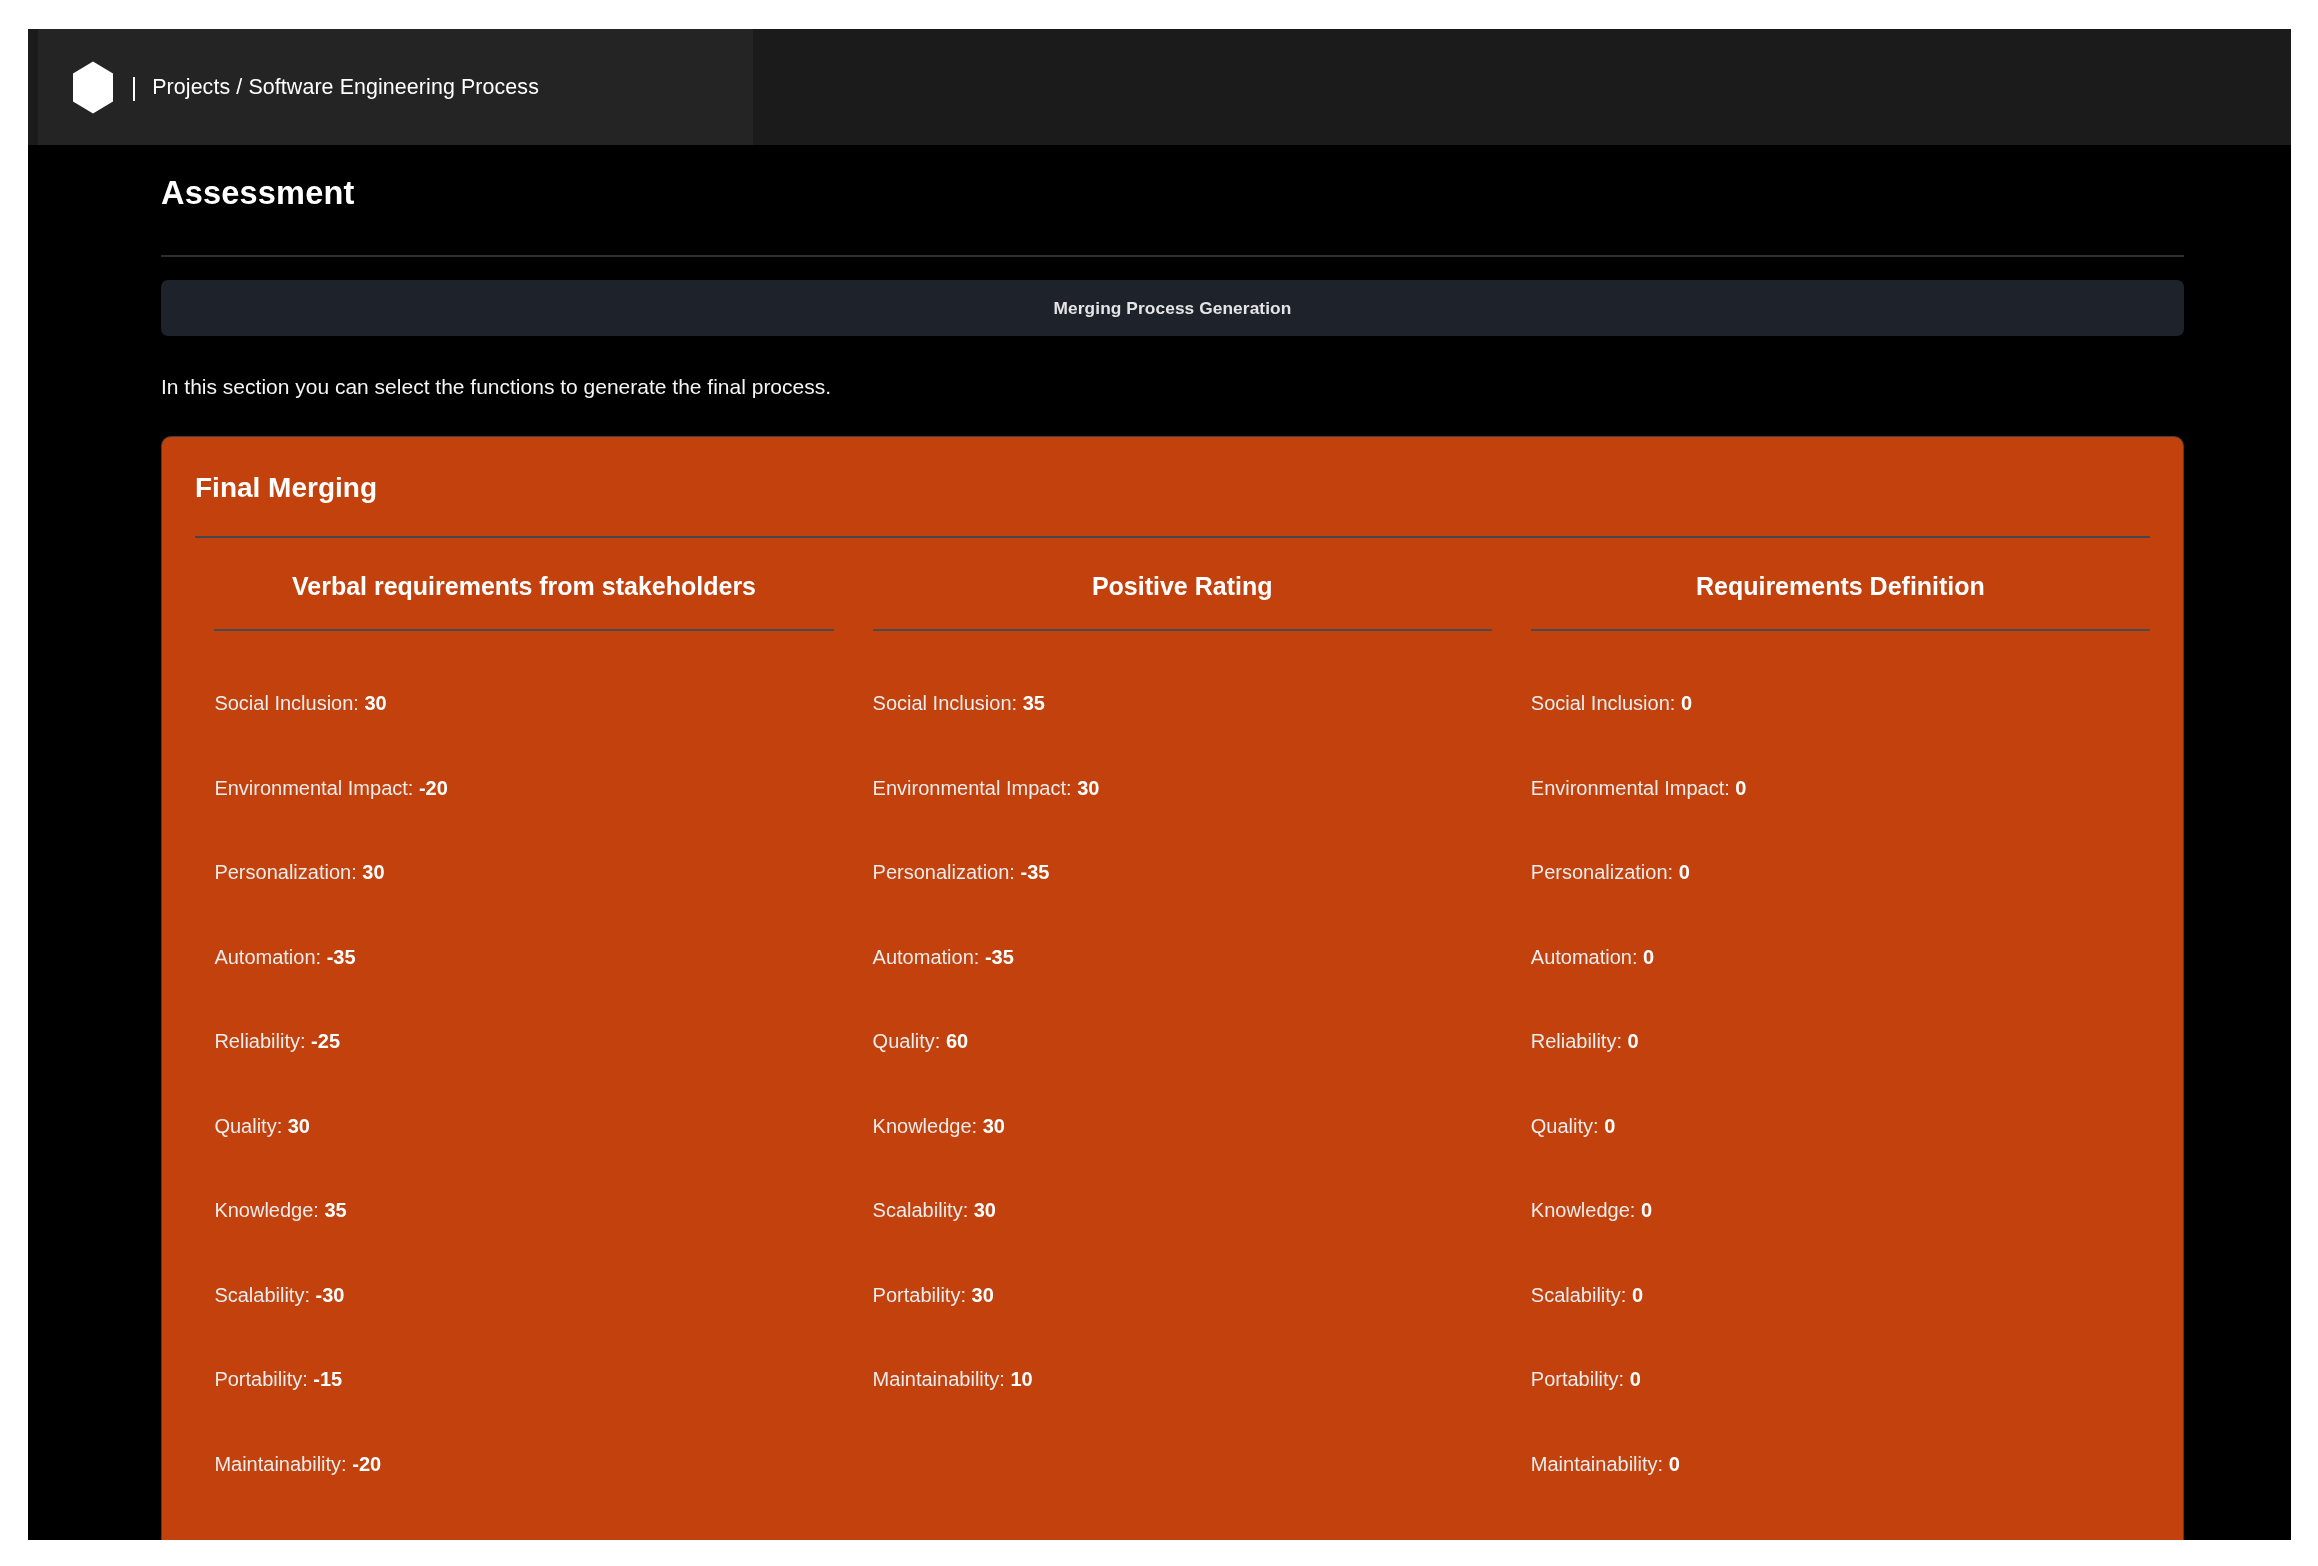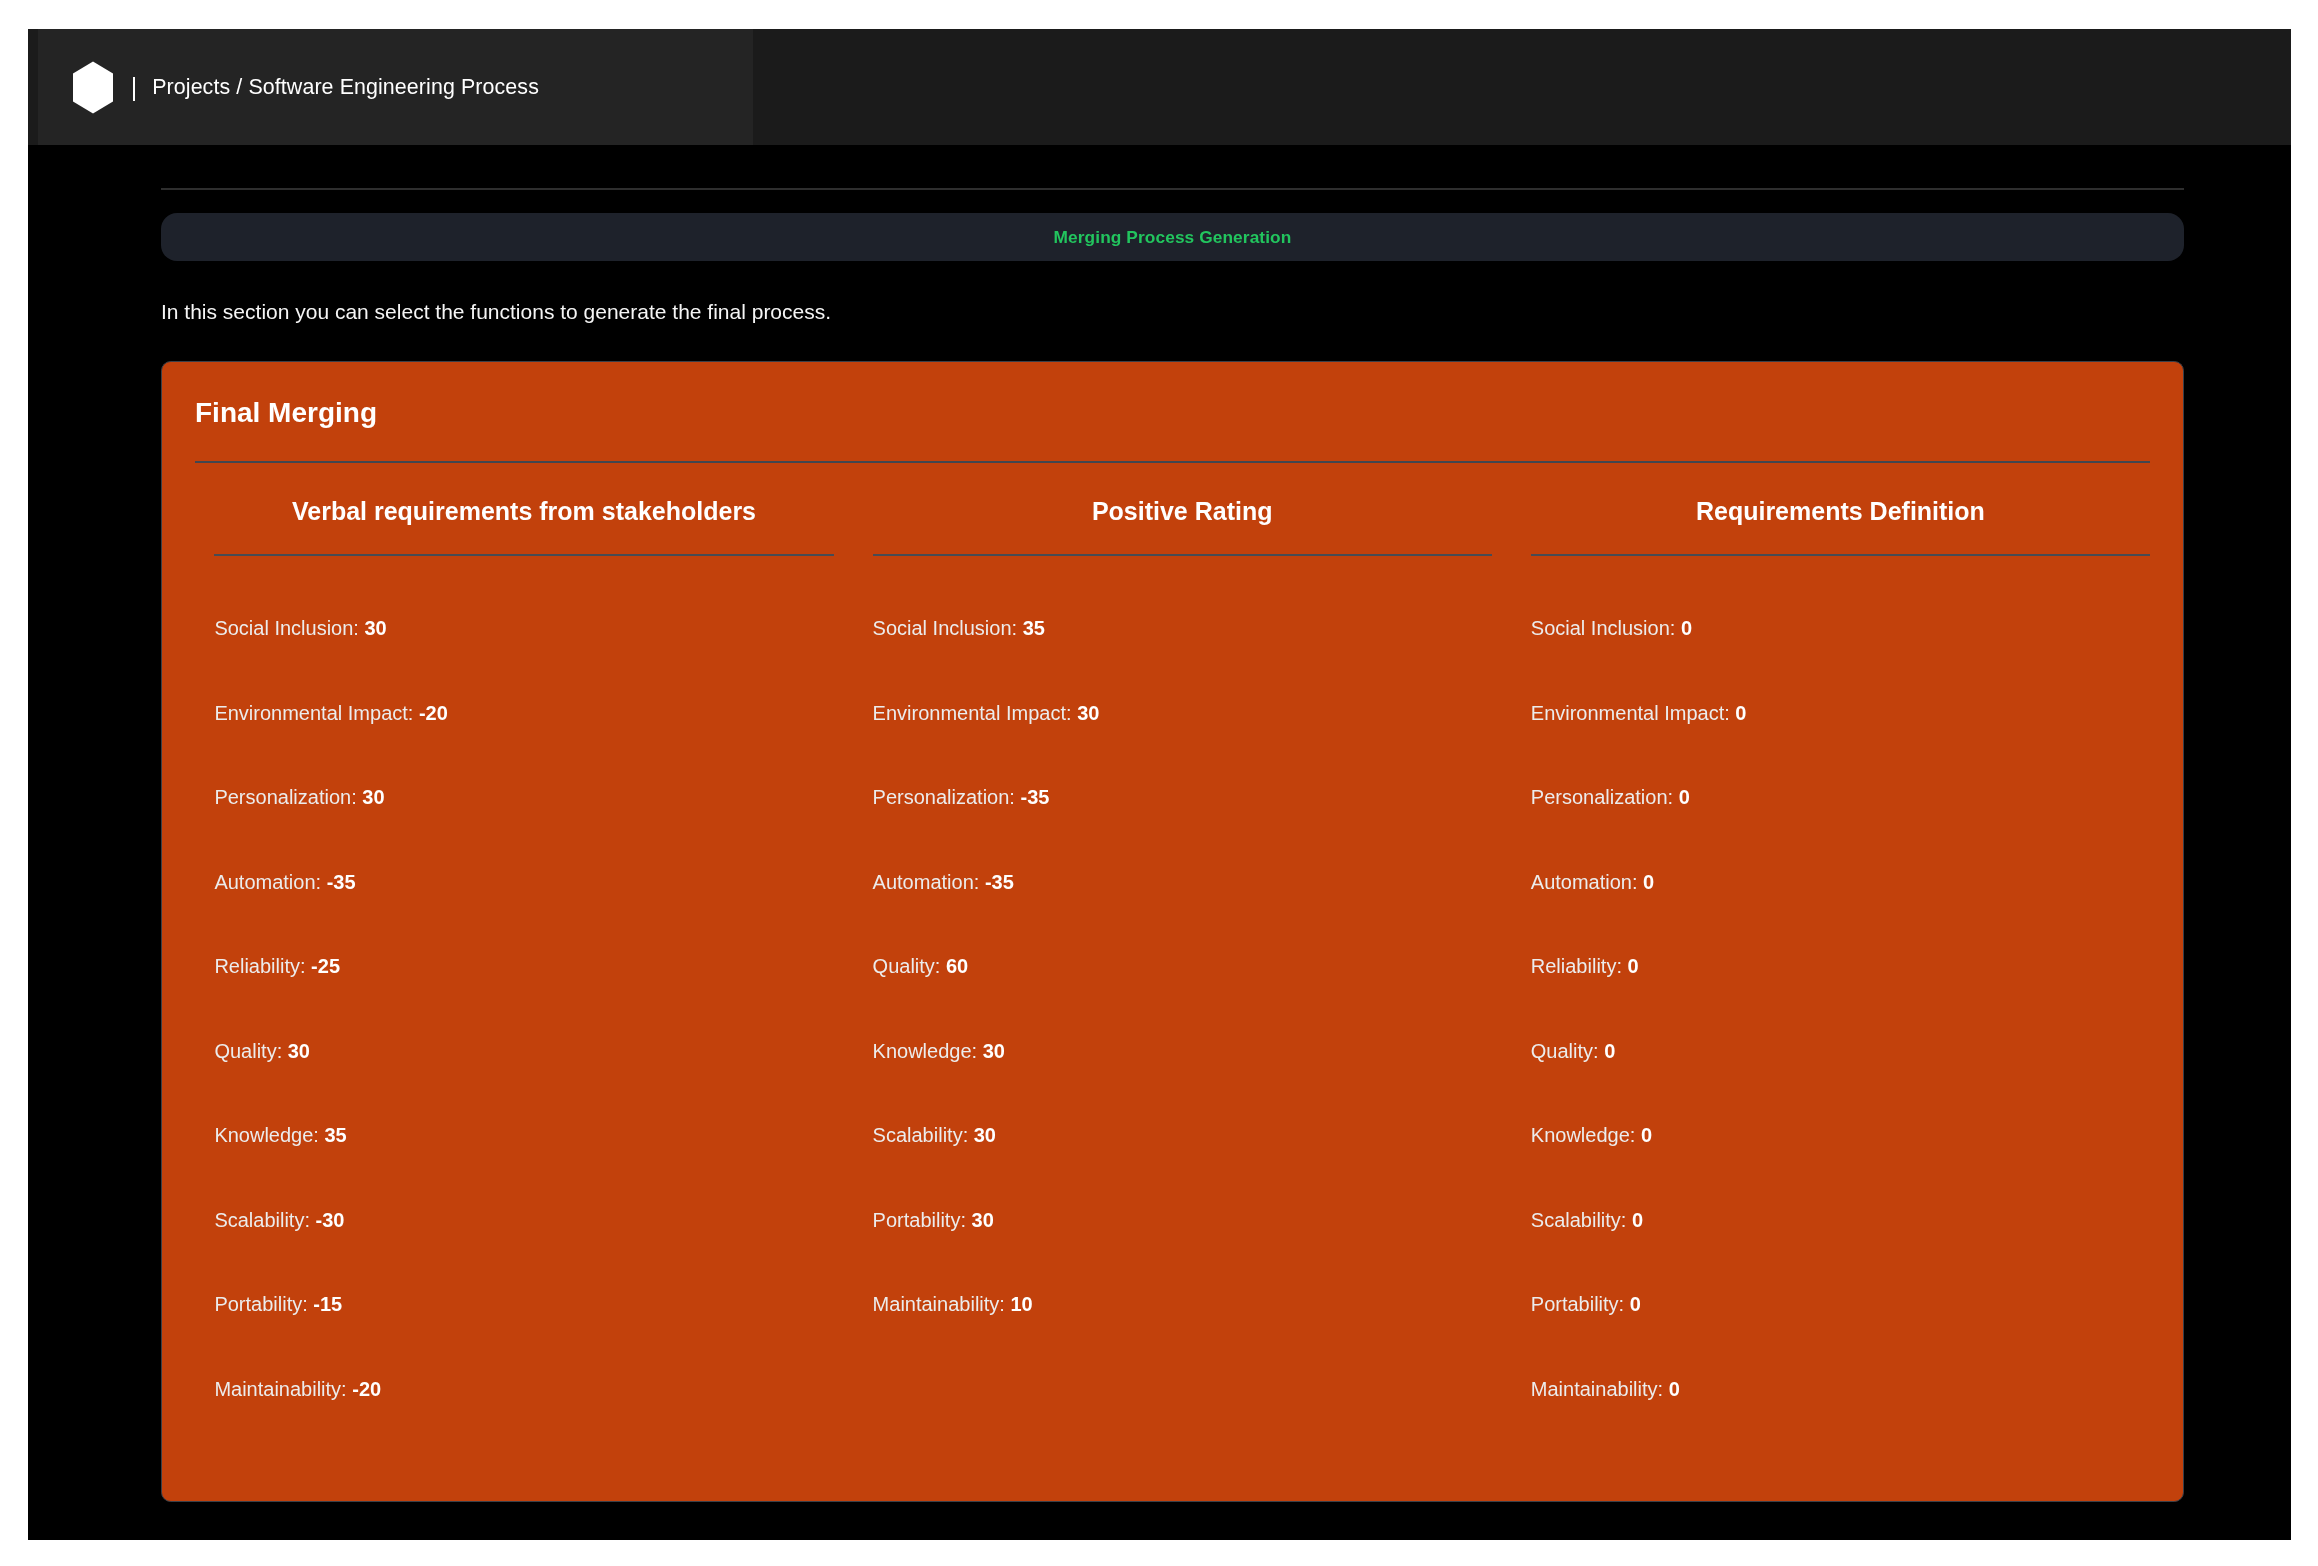--- a/index.html
+++ b/index.html
@@ -68,27 +68,27 @@
     color: #ffffff;
     letter-spacing: 0.2px;
   }
   .title-divider {
     margin-top: 43px;
     height: 2.1px;
     background: #2e2e2e;
   }
   .section-banner {
     margin-top: 23px;
-    height: 48px;
+    height: 56px;
     background: #1e222b;
-    border-radius: 16px;
+    border-radius: 7px;
     display: flex;
     align-items: center;
     justify-content: center;
-    color: #22c55e;
+    color: #e5e5e5;
     font-size: 17.3px;
     font-weight: bold;
     letter-spacing: 0.1px;
   }
   .section-desc {
     margin: 39px 0 0 0;
     font-size: 21px;
     color: #f5f5f5;
   }
   
@@ -160,20 +160,21 @@
     <div class="brand-panel">
       <svg class="logo" viewBox="0 0 100 130" aria-hidden="true">
         <polygon points="50,0 100,30 100,100 50,130 0,100 0,30" fill="#ffffff"></polygon>
       </svg>
       <span class="crumb-sep">|</span>
       <span class="breadcrumb">Projects / Software Engineering Process</span>
     </div>
   </header>
 
   <main class="content">
+    <h1 class="page-title">Assessment</h1>
 
     <div class="title-divider"></div>
 
     <div class="section-banner">Merging Process Generation</div>
 
     <p class="section-desc">In this section you can select the functions to generate the final process.</p>
 
     <section class="card">
       <h2 class="card-title">Final Merging</h2>
       <div class="card-divider"></div>

